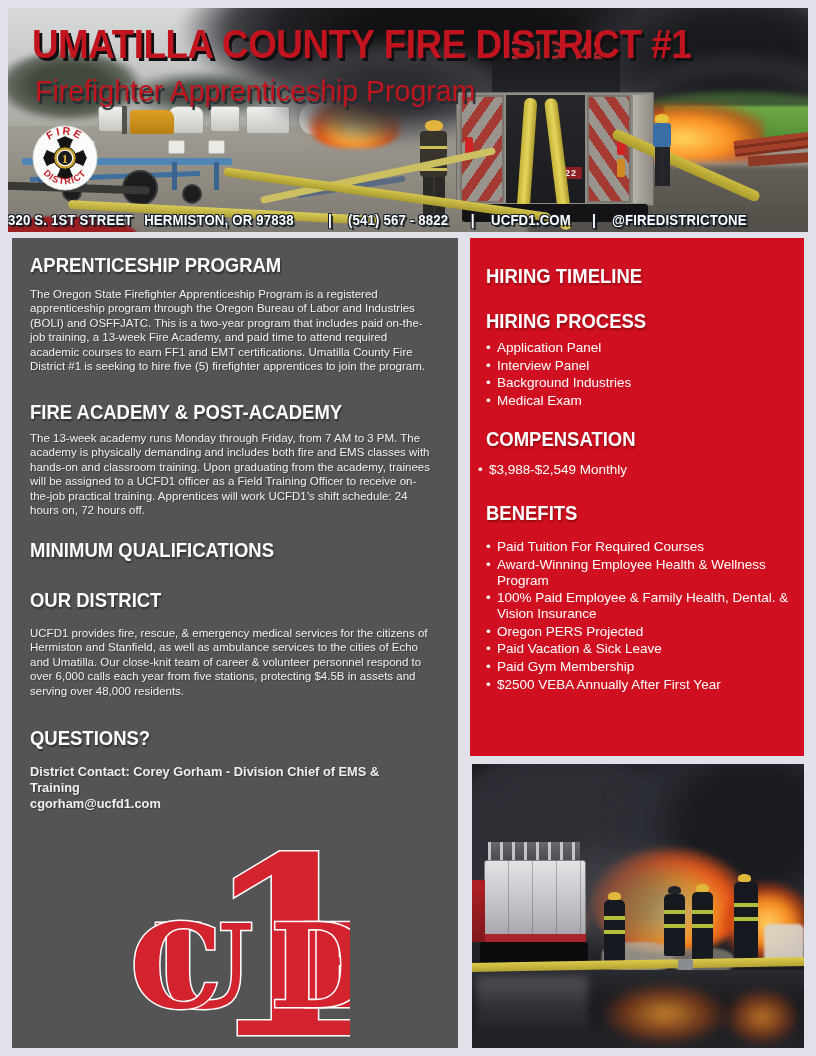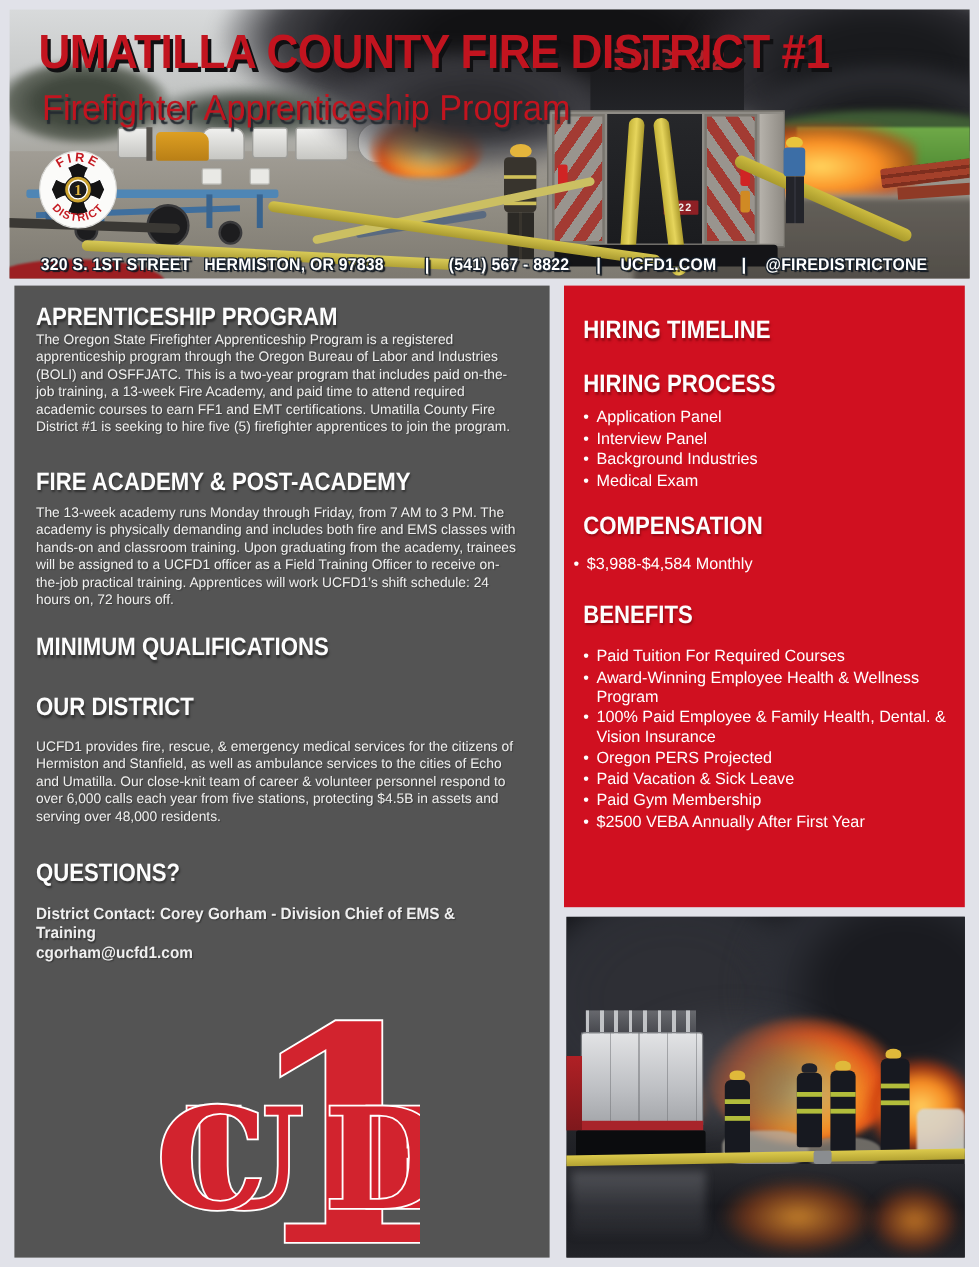--- a/index.html
+++ b/index.html
@@ -73,28 +73,28 @@
   .hy2 { left:250px; top:164px; width:240px; height:7px; background:#cbbf62; transform:rotate(-12deg); }
   .hy3 { left:60px; top:200px; width:310px; height:9px; background:linear-gradient(180deg,#d9cb58,#b1a236); transform:rotate(3deg); }
   .hy4 { left:288px; top:176px; width:110px; height:6px; background:#5a6a80; transform:rotate(-9deg); }
   .hy5 { left:-8px; top:176px; width:150px; height:8px; background:#3a3834; transform:rotate(2deg); }
 
   .hero-title { position:absolute; left:24px; top:14px; font-size:40px; font-weight:800; letter-spacing:-.5px; color:#c2141f; text-shadow:3px 3px 0 #101012; white-space:nowrap; transform:scaleX(.92); transform-origin:left top; }
   .hero-subtitle { position:absolute; left:27px; top:66px; font-size:30px; font-weight:400; color:#c2141f; text-shadow:2px 3px 1px #252b31; white-space:nowrap; transform:scaleX(.95); transform-origin:left top; }
 
   .badge { position:absolute; left:24px; top:112px; width:66px; height:76px; }
 
-  .contact-bar { position:absolute; left:0; bottom:4px; width:100%; display:flex; align-items:center; padding-left:26px; color:#ffffff; font-weight:700; font-size:14px; letter-spacing:.2px; text-shadow:-1px -1px 0 #16202c, 1px -1px 0 #16202c, -1px 1px 0 #16202c, 2px 2px 1px #0d141d; }
+  .contact-bar { position:absolute; left:0; bottom:4px; width:100%; display:flex; align-items:center; color:#ffffff; font-weight:700; font-size:14px; letter-spacing:.2px; text-shadow:-1px -1px 0 #16202c, 1px -1px 0 #16202c, -1px 1px 0 #16202c, 2px 2px 1px #0d141d; }
   .cb-item { white-space:pre; display:inline-block; transform:scaleX(.94); transform-origin:left center; }
   .cb-sep { margin:0 16px; }
 
   
   .panel-gray { position:absolute; left:12px; top:238px; width:446px; height:810px; background:#545454; color:#efefef; padding:15px 22px 0 18px; }
   .h-sec { color:#fdfdfd; font-size:21px; font-weight:800; letter-spacing:0; white-space:nowrap; transform:scaleX(.88); transform-origin:left center; text-shadow:1px 2px 2px rgba(0,0,0,.45); }
-  .body-text { font-size:11.5px; line-height:1.26; color:#f0f0ef; text-shadow:1px 1px 1px rgba(0,0,0,.3); margin-top:0; }
+  .body-text { font-size:11.5px; line-height:1.26; color:#f0f0ef; text-shadow:1px 1px 1px rgba(0,0,0,.3); margin-top:10px; }
   .bullets { list-style:none; margin-top:5px; font-size:11px; line-height:1.25; text-shadow:1px 1px 1px rgba(0,0,0,.3); }
   .bullets li { position:relative; padding-left:11px; }
   .bullets li::before { content:"•"; position:absolute; left:1px; top:0; }
   .mt26 { margin-top:26px; } .mt20 { margin-top:20px; }
   .contact-block { margin-top:14px; font-size:13.5px; font-weight:700; line-height:1.18; transform:scaleX(.95); transform-origin:left top; text-shadow:1px 1px 1px rgba(0,0,0,.35); }
   .ucfd-logo { position:absolute; left:0; right:0; bottom:4px; display:flex; justify-content:center; }
 
   
   .panel-red { position:absolute; left:470px; top:238px; width:334px; height:518px; background:#d01020; color:#ffffff; padding:26px 14px 0 16px; }
   .panel-red .h-sec { text-shadow:1px 2px 2px rgba(90,0,6,.5); }
@@ -291,21 +291,21 @@
     <h2 class="h-sec rmt">HIRING PROCESS</h2>
     <ul class="r-list" style="margin-top:7px">
         <li>Application Panel</li>
         <li>Interview Panel</li>
         <li>Background Industries</li>
         <li>Medical Exam</li>
       </ul>
 
     <h2 class="h-sec" style="margin-top:18px">COMPENSATION</h2>
     <ul class="r-list outdent">
-        <li>$3,988-$4,584 Monthly</li>
+        <li>$3,988-$2,549 Monthly</li>
       </ul>
 
     <h2 class="h-sec" style="margin-top:24px">BENEFITS</h2>
     <ul class="r-list" style="margin-top:14px">
         <li>Paid Tuition For Required Courses</li>
         <li>Award-Winning Employee Health &amp; Wellness Program</li>
         <li>100% Paid Employee &amp; Family Health, Dental. &amp; Vision Insurance</li>
         <li>Oregon PERS Projected</li>
         <li>Paid Vacation &amp; Sick Leave</li>
         <li>Paid Gym Membership</li>

